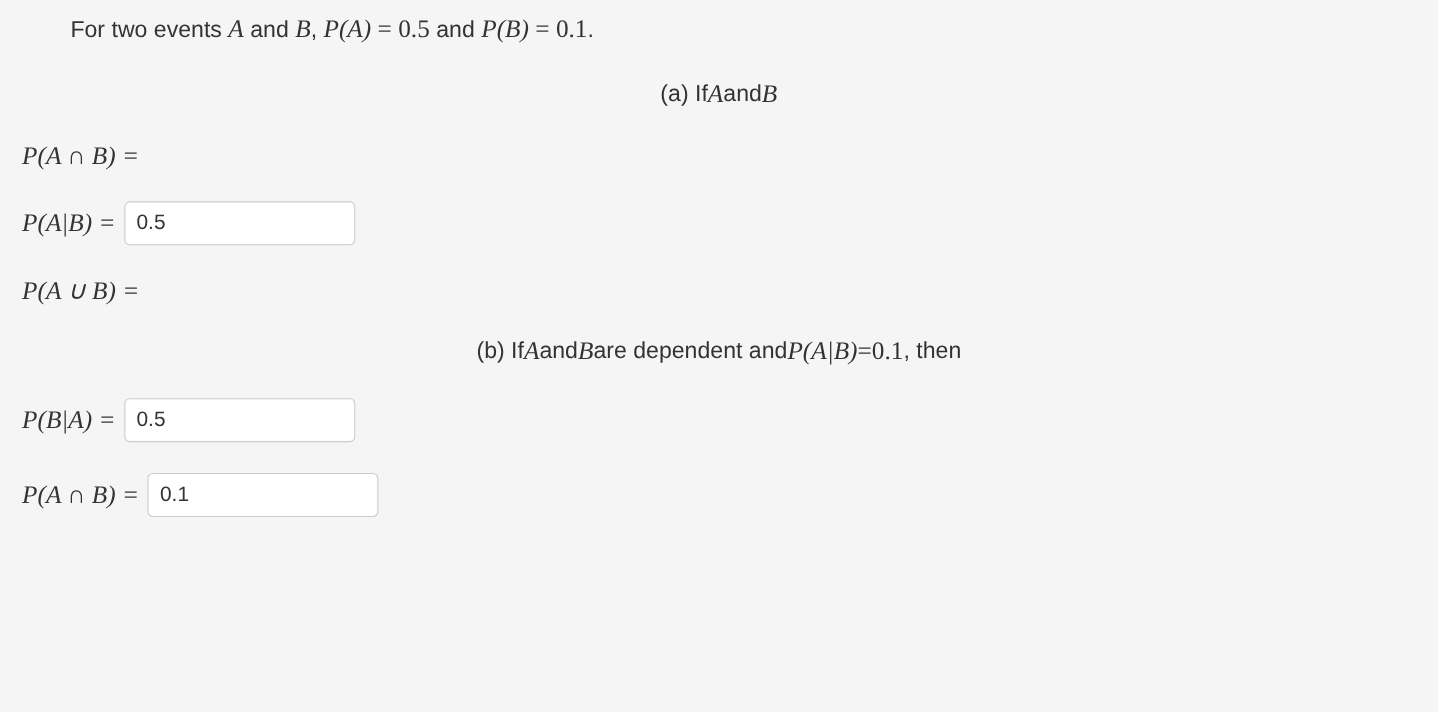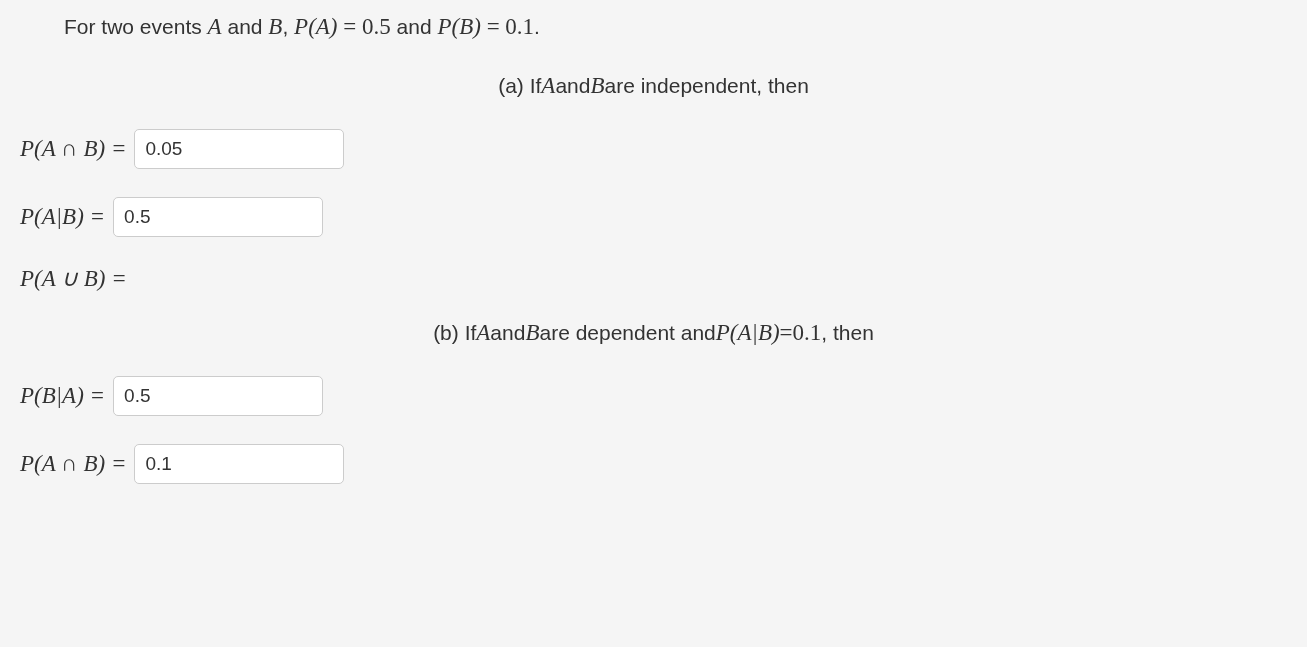--- a/index.html
+++ b/index.html
@@ -60,26 +60,24 @@
 
 <div class="problem-intro">
   <span>For two events </span><span class="math math-italic">A</span><span> and </span><span class="math math-italic">B</span><span>, </span><span class="math math-italic">P(A)</span><span class="math"> = </span><span class="math">0.5</span><span> and </span><span class="math math-italic">P(B)</span><span class="math"> = </span><span class="math">0.1</span><span>.</span>
 </div>
 
 <div class="line text-line">
   <span>(a) If </span>
     <span class="math math-italic">A</span>
     <span> and </span>
     <span class="math math-italic">B</span>
-    <span> are independent, then</span>
 </div>
 
 <div class="line">
   <span class="label math math-italic">P(A ∩ B) = </span>
-  <input type="text" class="input-field" value="0.05" style="">
 </div>
 
 <div class="line">
   <span class="label math math-italic">P(A|B) = </span>
   <input type="text" class="input-field" value="0.5" style="">
 </div>
 
 <div class="line">
   <span class="label math math-italic">P(A ∪ B) = </span>
 </div>

